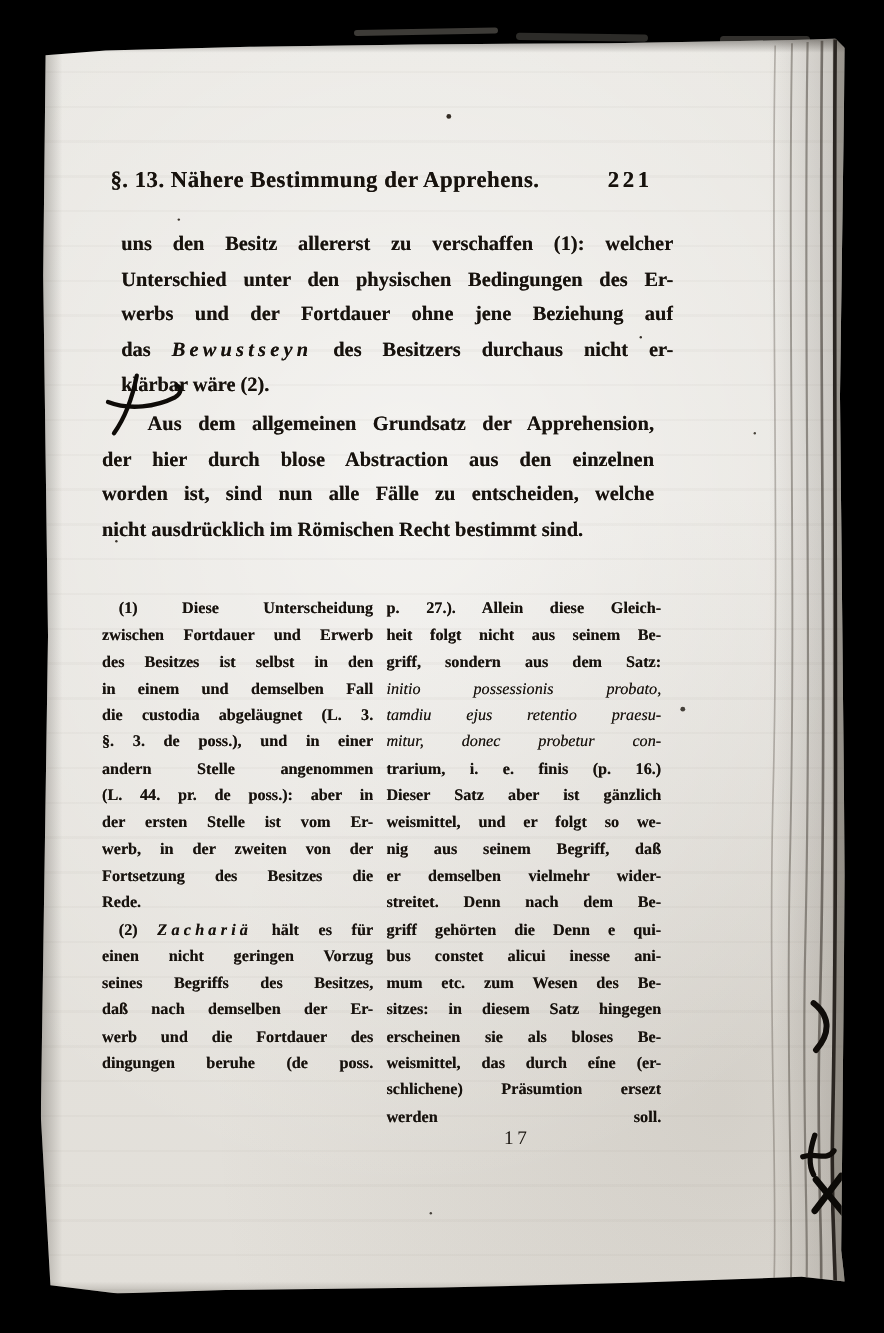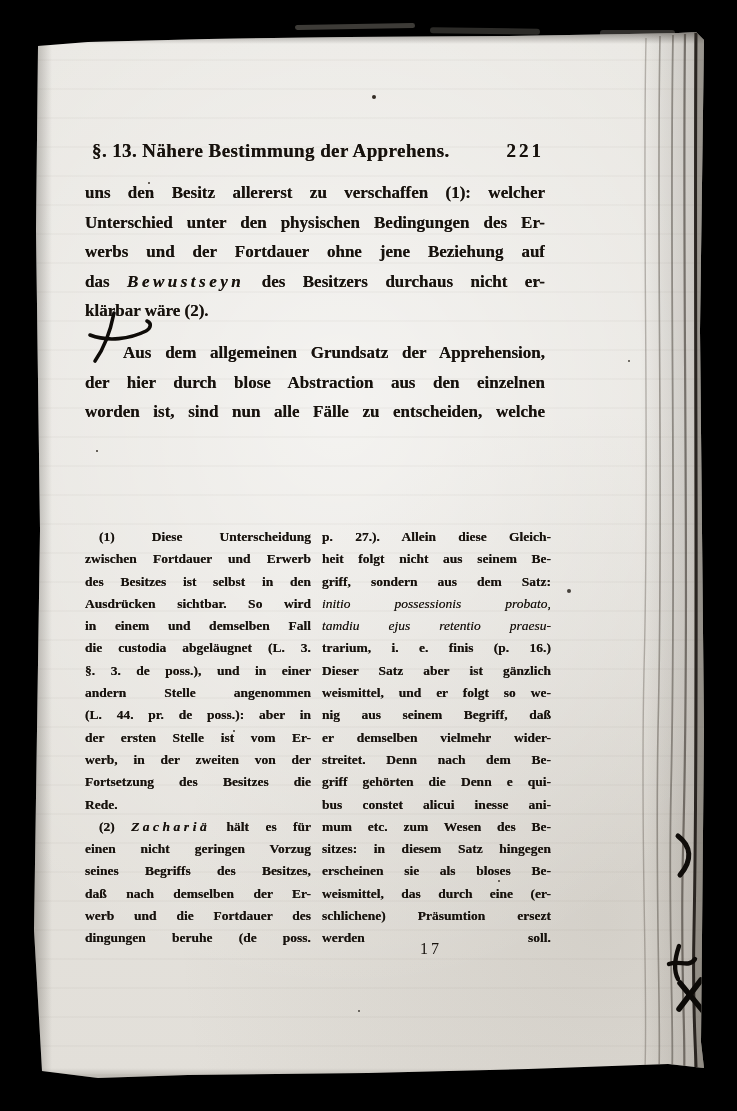--- a/index.html
+++ b/index.html
@@ -27,28 +27,28 @@
   }
   .header{
     position:absolute;left:64px;top:110px;width:452px;
     display:flex;justify-content:space-between;align-items:center;
     font-size:19px;font-weight:bold;letter-spacing:.4px;
     text-shadow:0 0 .5px rgba(23,18,13,.8);
   }
   .header .pagenum{letter-spacing:3px;}
   .para{position:absolute;left:57px;width:460px;font-weight:bold;font-size:17px;
         text-shadow:0 0 .5px rgba(23,18,13,.75);}
-  .p1{top:148px;}
+  .p1{top:158px;margin-left:16px;}
   .p2{top:308px;}
   .para .ln{height:29.5px;line-height:29.5px;text-align:justify;text-align-last:justify;overflow:hidden;}
   .ln.end{text-align-last:left;}
   .ln.indent{text-indent:38px;}
   .sperr{letter-spacing:3.5px;font-style:italic;}
   .fn{position:absolute;top:466px;width:226px;font-weight:bold;font-size:13.5px;
-      text-shadow:0 0 .4px rgba(26,20,15,.7);margin-top:30px;}
+      text-shadow:0 0 .4px rgba(26,20,15,.7);}
   .fn .ln{height:22.3px;line-height:22.3px;text-align:justify;text-align-last:justify;overflow:hidden;}
   .fn .ln.fnind{text-indent:14px;}
   .fn-left{left:57px;}
   .fn-right{left:294px;width:229px;}
   .latin{font-weight:normal;font-style:italic;}
   .signature{position:absolute;left:392px;top:910px;font-size:16px;font-weight:normal;letter-spacing:3px;}
   .marks{position:absolute;inset:0;pointer-events:none;}
   .streak{position:absolute;background:#6f6b64;opacity:.55;border-radius:3px;}
   .s1{left:295px;top:24px;width:120px;height:5px;transform:rotate(-1deg);}
   .s2{left:430px;top:28px;width:110px;height:6px;transform:rotate(.8deg);opacity:.4;}
@@ -77,27 +77,27 @@
     <div class="ln">Unterschied unter den physischen Bedingungen des Er-</div>
     <div class="ln">werbs und der Fortdauer ohne jene Beziehung auf</div>
     <div class="ln"><span>das </span><span class="sperr">Bewustseyn</span><span> des Besitzers durchaus nicht er-</span></div>
     <div class="ln end">klärbar wäre (2).</div>
   </div>
 
   <div class="para p2">
     <div class="ln indent">Aus dem allgemeinen Grundsatz der Apprehension,</div>
     <div class="ln">der hier durch blose Abstraction aus den einzelnen</div>
     <div class="ln">worden ist, sind nun alle Fälle zu entscheiden, welche</div>
+    <div class="ln end">nicht ausdrücklich im Römischen Recht bestimmt sind.</div>
   </div>
 
   <div class="fn fn-left">
     <div class="ln fnind">(1) Diese Unterscheidung</div>
     <div class="ln">zwischen Fortdauer und Erwerb</div>
     <div class="ln">des Besitzes ist selbst in den</div>
-    <div class="ln">Ausdrücken sichtbar. So wird</div>
     <div class="ln">in einem und demselben Fall</div>
     <div class="ln">die custodia abgeläugnet (L. 3.</div>
     <div class="ln">§. 3. de poss.), und in einer</div>
     <div class="ln">andern Stelle angenommen</div>
     <div class="ln">(L. 44. pr. de poss.): aber in</div>
     <div class="ln">der ersten Stelle ist vom Er-</div>
     <div class="ln">werb, in der zweiten von der</div>
     <div class="ln">Fortsetzung des Besitzes die</div>
     <div class="ln end">Rede.</div>
     <div class="ln fnind"><span>(2) </span><span class="sperr">Zachariä</span><span> hält es für</span></div>
@@ -107,20 +107,21 @@
     <div class="ln">werb und die Fortdauer des</div>
     <div class="ln">dingungen beruhe (de poss.</div>
   </div>
 
   <div class="fn fn-right">
     <div class="ln">p. 27.). Allein diese Gleich-</div>
     <div class="ln">heit folgt nicht aus seinem Be-</div>
     <div class="ln">griff, sondern aus dem Satz:</div>
     <div class="ln latin">initio possessionis probato,</div>
     <div class="ln latin">tamdiu ejus retentio praesu-</div>
+    <div class="ln latin">mitur, donec probetur con-</div>
     <div class="ln">trarium, i. e. finis (p. 16.)</div>
     <div class="ln">Dieser Satz aber ist gänzlich</div>
     <div class="ln">weismittel, und er folgt so we-</div>
     <div class="ln">nig aus seinem Begriff, daß</div>
     <div class="ln">er demselben vielmehr wider-</div>
     <div class="ln">streitet. Denn nach dem Be-</div>
     <div class="ln">griff gehörten die Denn e qui-</div>
     <div class="ln">bus constet alicui inesse ani-</div>
     <div class="ln">mum etc. zum Wesen des Be-</div>
     <div class="ln">sitzes: in diesem Satz hingegen</div>

